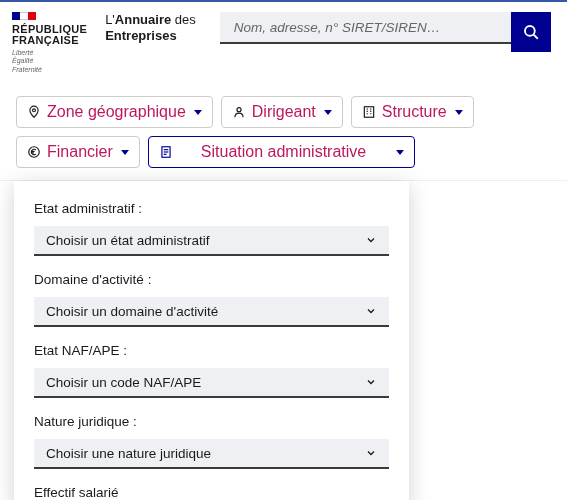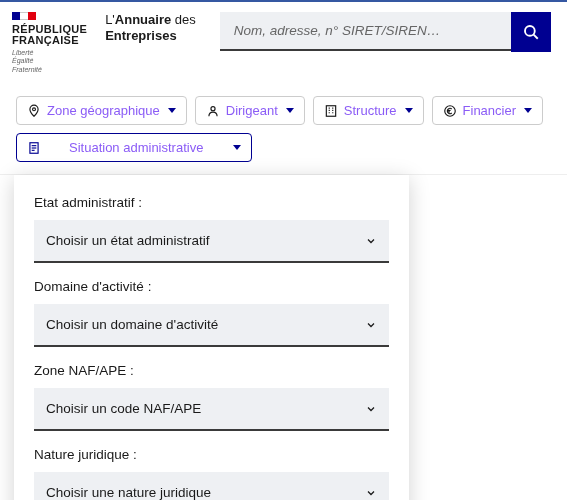--- a/index.html
+++ b/index.html
@@ -33,21 +33,21 @@
     .gov-flag .w { background: #fff; border-top: 1px solid #ccc; border-bottom: 1px solid #ccc; }
     .gov-flag .r { background: #e1000f; }
     .gov-title { font-size: 11px; font-weight: 700; letter-spacing: 0.3px; color: #1a1a1a; }
     .gov-motto { font-size: 7px; font-style: italic; color: #666; margin-top: 3px; line-height: 1.2; }
     .brand { font-size: 13px; color: #1a1a1a; line-height: 1.2; }
     .brand .light { font-weight: 400; }
     .brand .bold { font-weight: 700; }
     .search-wrap { display: flex; flex: 1; margin-left: 6px; }
     .search-input {
       flex: 1;
-      height: 39px;
+      height: 32px;
       border: none;
       background: #eef0f3;
       padding: 0 14px;
       font-size: 13.5px;
       font-style: italic;
       color: #666;
       border-bottom: 2px solid #3a3a3a;
     }
     .search-input::placeholder { color: #666; font-style: italic; }
     .search-btn {
@@ -67,22 +67,22 @@
       padding: 12px 16px;
       border-bottom: 1px solid #eee;
     }
     .filter-chip {
       display: inline-flex;
       align-items: center;
       gap: 6px;
       border: 1px solid #ccc;
       border-radius: 4px;
       padding: 6px 10px;
-      font-size: 13px;
-      color: #8b5cf6;
+      font-size: 16px;
+      color: #be185d;
       cursor: pointer;
       background: #fff;
     }
     .filter-chip.active {
       border-color: #000091;
       background: #fff;
       gap: 28px;
     }
     .caret-down {
       width: 0; height: 0;
@@ -111,21 +111,21 @@
       display: flex;
       flex-direction: column;
       gap: 16px;
     }
     .field-group { display: flex; flex-direction: column; gap: 10px; }
     .field-label { font-size: 13.5px; color: #1a1a1a; }
     .select {
       display: flex;
       align-items: center;
       justify-content: space-between;
-      height: 43px;
+      height: 30px;
       background: #eef0f3;
       border-bottom: 2px solid #3a3a3a;
       padding: 0 12px;
       font-size: 13.5px;
       color: #1a1a1a;
       cursor: pointer;
     }
     .chevron {
       width: 12px; height: 12px;
       display: inline-flex;
@@ -259,21 +259,21 @@
         <span>Choisir un domaine d'activité</span>
         <span class="chevron">
           <svg viewBox="0 0 24 24" fill="none" stroke="#1a1a1a" stroke-width="2.5">
               <polyline points="6 9 12 15 18 9"></polyline>
             </svg>
         </span>
       </div>
     </div>
 
     <div class="field-group">
-      <label class="field-label">Zone NAF/APE :</label>
+      <label class="field-label">Etat NAF/APE :</label>
       <div class="select">
         <span>Choisir un code NAF/APE</span>
         <span class="chevron">
           <svg viewBox="0 0 24 24" fill="none" stroke="#1a1a1a" stroke-width="2.5">
               <polyline points="6 9 12 15 18 9"></polyline>
             </svg>
         </span>
       </div>
     </div>
 

